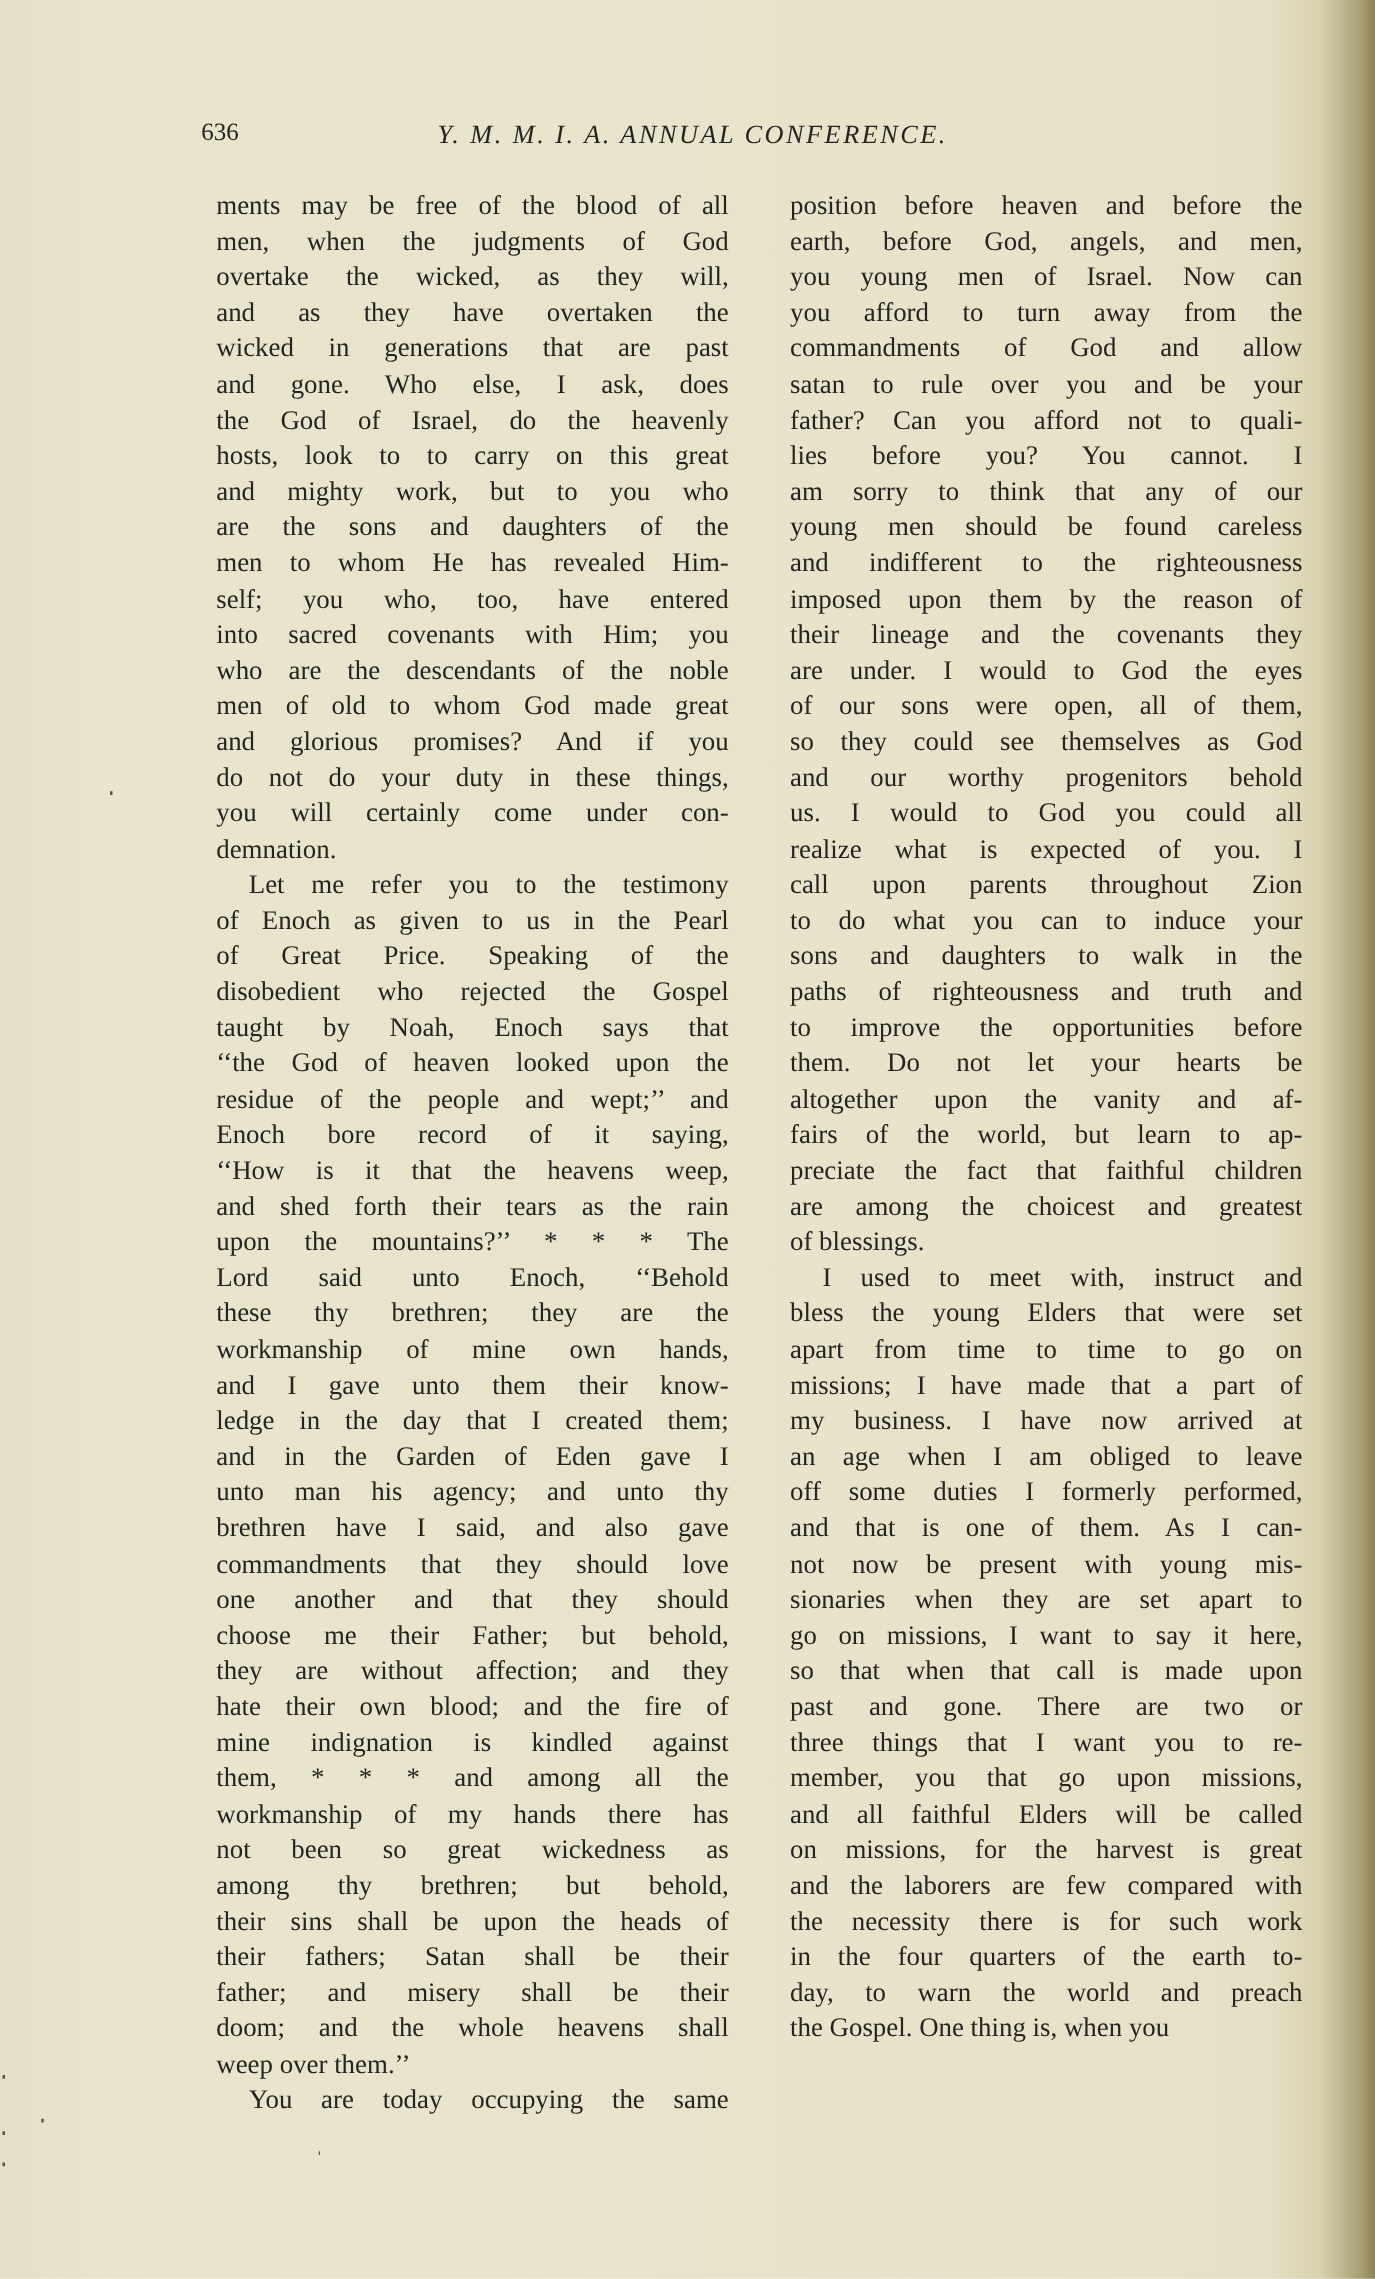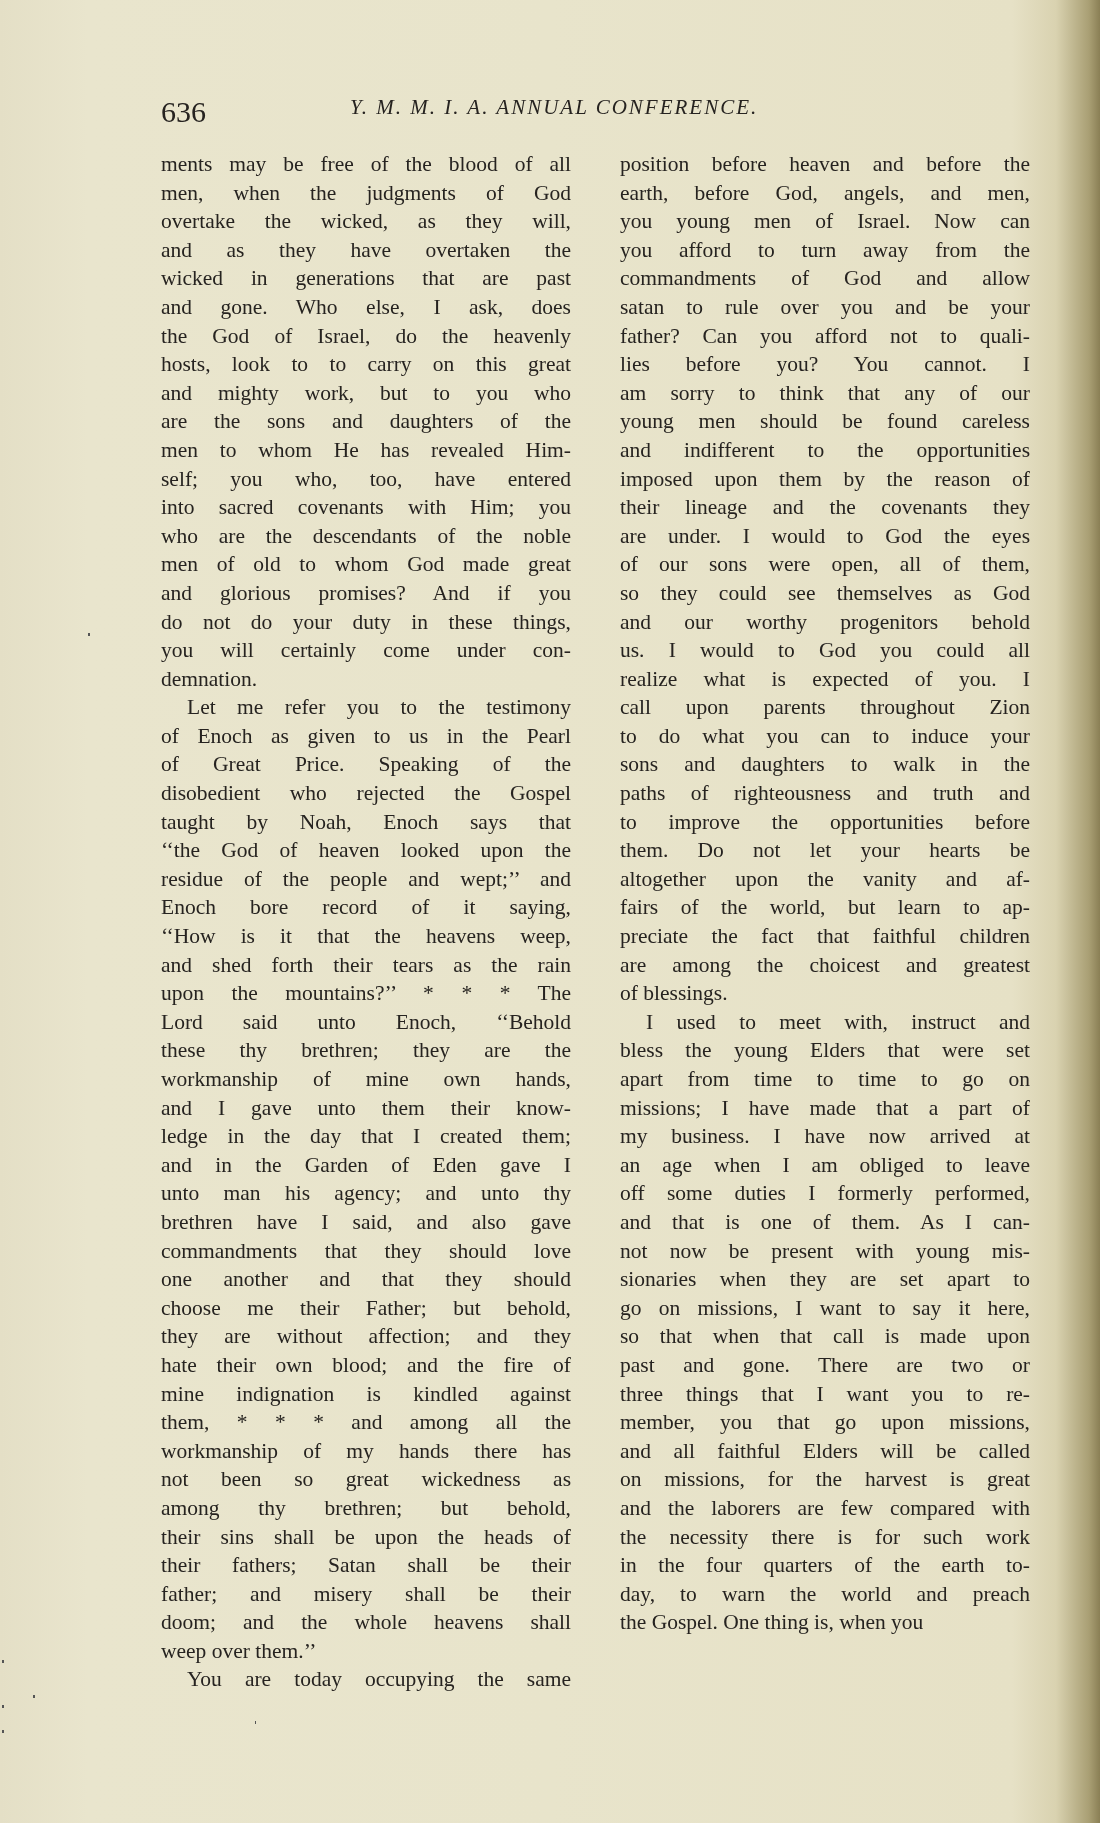--- a/index.html
+++ b/index.html
@@ -8,28 +8,28 @@
     background: linear-gradient(90deg, #e4dfc6 0%, #e9e5cd 8%, #e8e4cb 50%, #e6e1c6 92%, #d9d2b0 96%, #a99f74 99%, #8a7f55 100%);
     position:relative;
     font-family: "Liberation Serif", "DejaVu Serif", serif;
     color:#262320;
   }
   .page-header {
     position:absolute; top:95px; left:0; width:1100px; height:30px;
   }
   .page-number {
     position:absolute; left:161px; top:0;
-    font-size:30px; letter-spacing:0px;
+    font-size:20px; letter-spacing:0px;
   }
   .running-title {
     position:absolute; left:350px; top:0;
     font-size:21px; font-style:italic; letter-spacing:2px;text-align:center;
   }
   .column {
-    position:absolute; top:150px; width:410px;
+    position:absolute; top:150px; width:410px;margin-left:12px;
   }
   .col-left { left:161px; }
   .col-right { left:620px; width:410px; }
   .line {
     height:28.6px; line-height:28.6px;
     font-size:21.5px; white-space:nowrap;
     text-align:justify; text-align-last:justify;
     display:block;
   }
   .line.last { text-align-last:left; }
@@ -106,21 +106,21 @@
     <div class="line">position before heaven and before the</div>
     <div class="line">earth, before God, angels, and men,</div>
     <div class="line">you young men of Israel.   Now can</div>
     <div class="line">you afford to turn away from the</div>
     <div class="line">commandments of God and allow</div>
     <div class="line">satan to rule over you and be your</div>
     <div class="line">father?   Can you afford not to quali-</div>
     <div class="line">lies before you?  You cannot.  I</div>
     <div class="line">am sorry to think that any of our</div>
     <div class="line">young men should be found careless</div>
-    <div class="line">and indifferent to the opportunities</div>
+    <div class="line">and indifferent to the righteousness</div>
     <div class="line">imposed upon them by the reason of</div>
     <div class="line">their lineage and the covenants they</div>
     <div class="line">are under.   I would to God the eyes</div>
     <div class="line">of our sons were open, all of them,</div>
     <div class="line">so they could see themselves as God</div>
     <div class="line">and our worthy progenitors behold</div>
     <div class="line">us.   I would to God you could all</div>
     <div class="line">realize what is expected of you.   I</div>
     <div class="line">call upon parents throughout Zion</div>
     <div class="line">to do what you can to induce your</div>

